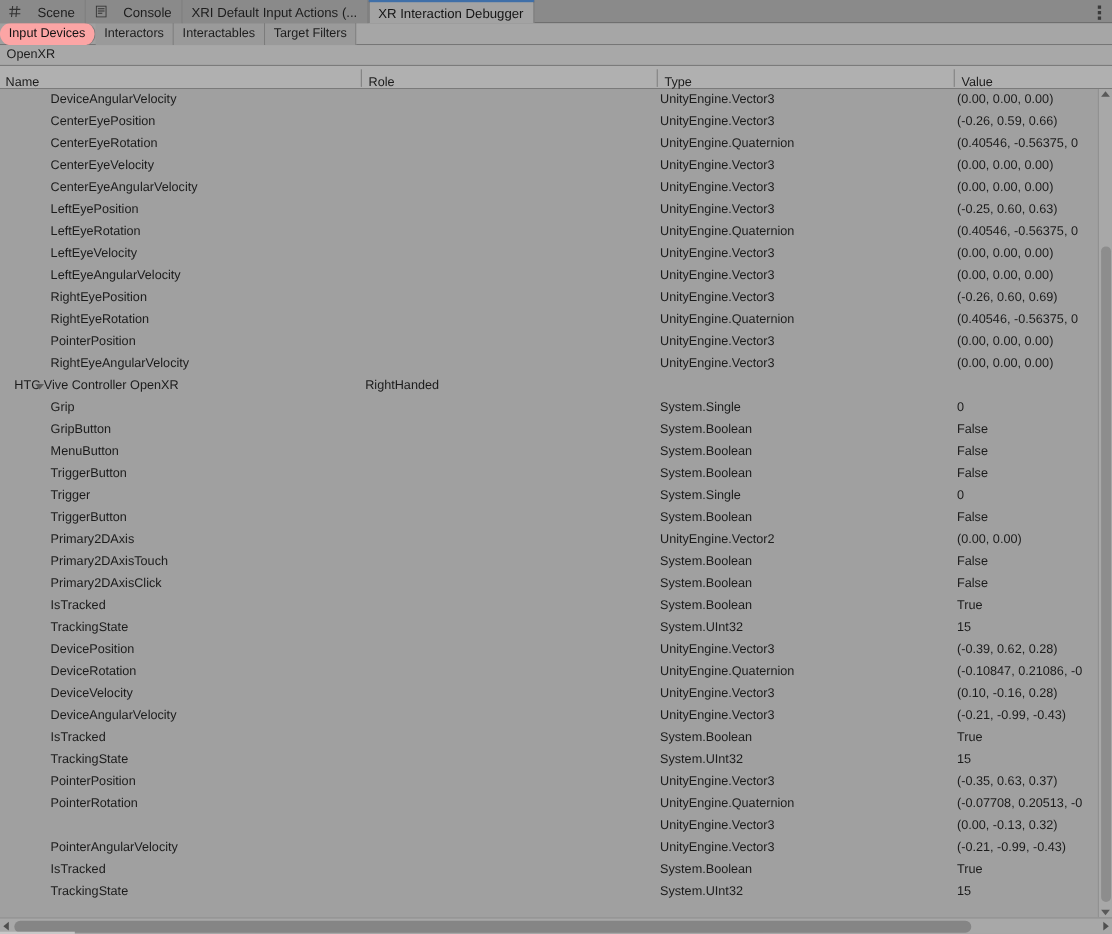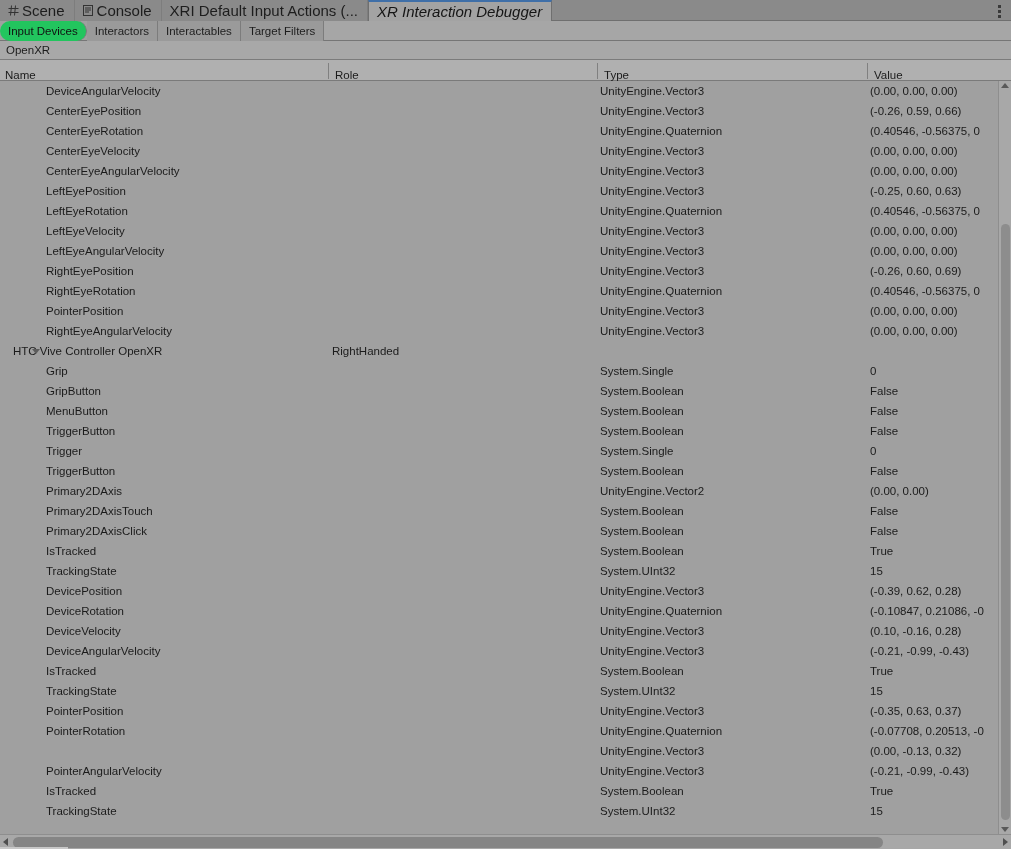--- a/index.html
+++ b/index.html
@@ -21,37 +21,36 @@
     height: 21px;
     background: #8a8a8a;
     display: flex;
     align-items: stretch;
     position: relative;
     flex: 0 0 auto;
     border-bottom: 1px solid #6f6f6f;
   }
   .winTab {
     display: flex; align-items: center;
-    gap: 3px;
+    gap: 15px;
     padding: 0 9px 0 8px;
     height: 21px;
-    font-size: 15px;
+    font-size: 12px;
     color: #1d1d1d;
     background: #8a8a8a;
     white-space: nowrap;
     border-right: 1px solid #7d7d7d;
   }
   .winTab.active {
     background: #a3a3a3;
     border-top: 2px solid #3f6fa8;
     border-left: 1px solid #6f6f6f;
     border-right: 1px solid #6f6f6f;
     padding-top: 0;
     color: #151515;
-    font-style: italic;
   }
   .winTab .tabIcon { display: inline-flex; align-items: center; justify-content: center; width: 11px; height: 11px; }
   .winTabSpacerEnd { flex: 1 1 auto; background: #8a8a8a; border-right: none; }
   .kebab {
     position: absolute; right: 5px; top: 4px;
     width: 14px; height: 14px;
     display: flex; flex-direction: column; align-items: center; justify-content: center; gap: 2px;
   }
   .kebab i { width: 3px; height: 3px; background: #3a3a3a; display: block; }
 
@@ -67,21 +66,21 @@
   .subTab {
     display: flex; align-items: center;
     padding: 0 8px;
     font-size: 11.5px;
     height: 20px;
     background: #9a9a9a;
     border-right: 1px solid #7c7c7c;
     white-space: nowrap;
     color: #1d1d1d;
   }
-  .subTab.active { background: #22c55e; color: #111; border-radius: 10px; }
+  .subTab.active { background: #fca5a5; color: #111; border-radius: 10px; }
   .subTabFill { flex: 1 1 auto; background: #a6a6a6; }
 
   
   .devicesStrip {
     height: 19px;
     background: #a8a8a8;
     display: flex; align-items: center;
     padding-left: 6px;
     font-size: 11.5px;
     color: #1c1c1c;

